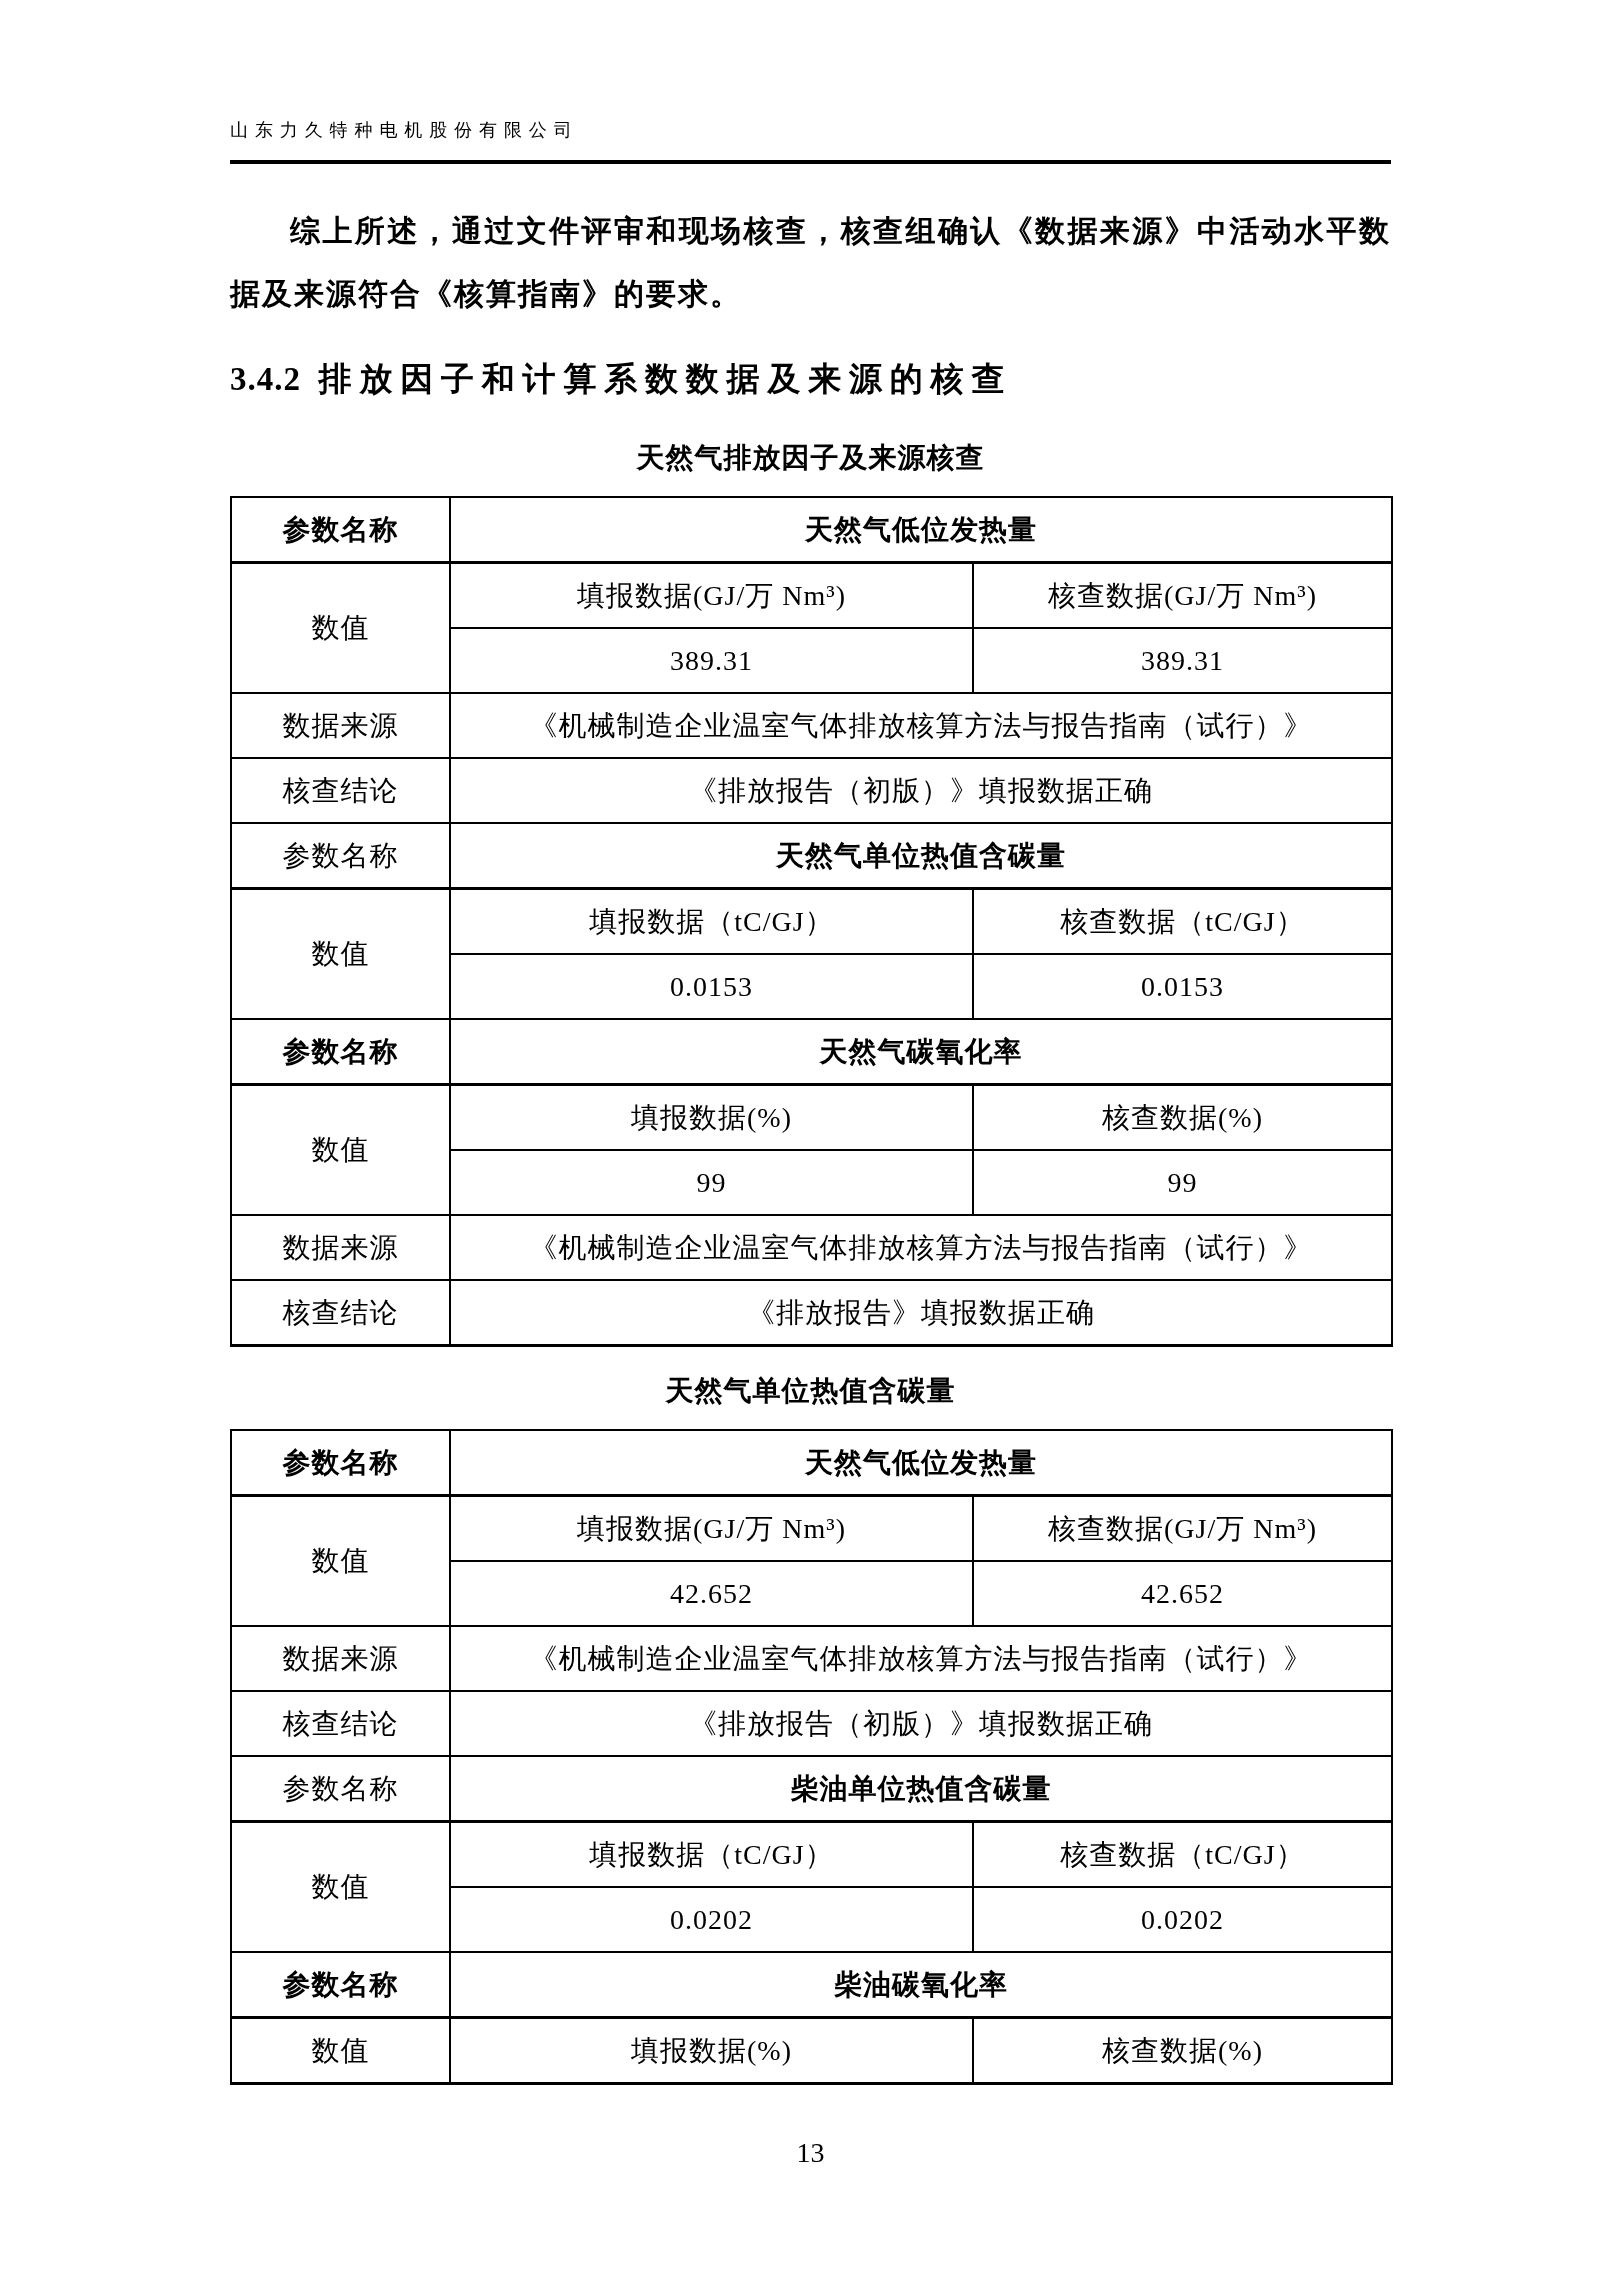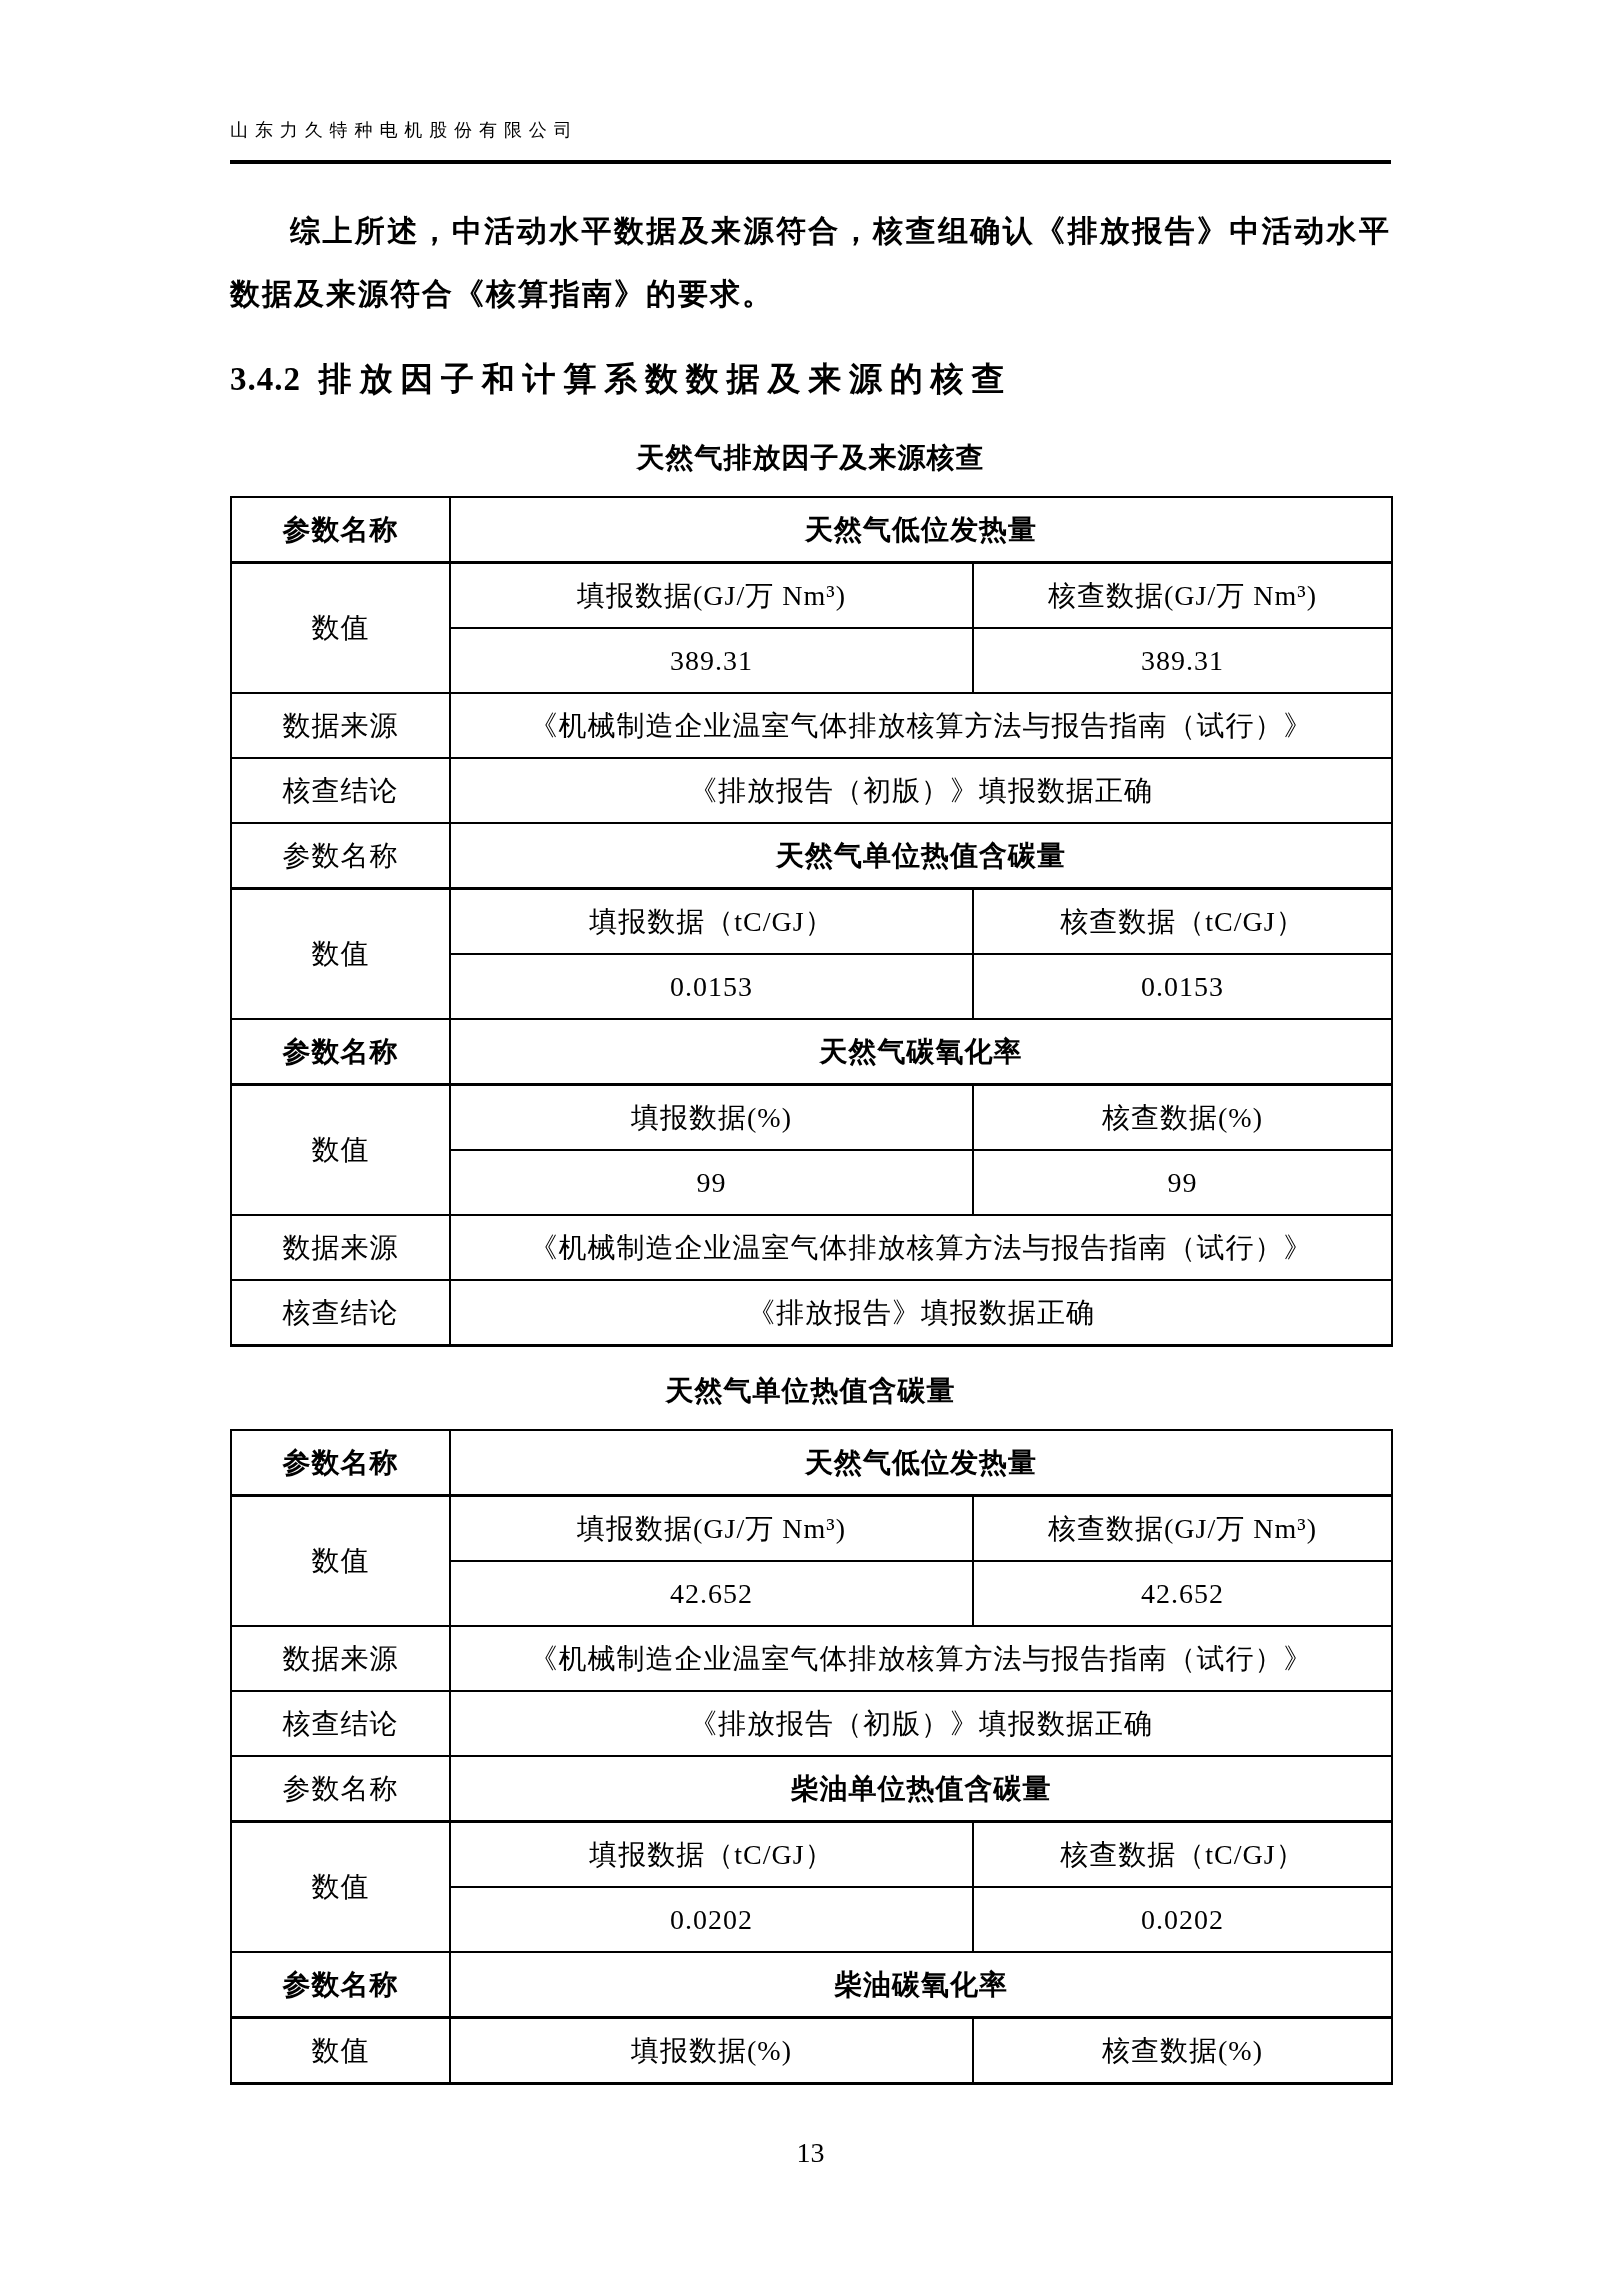--- a/index.html
+++ b/index.html
@@ -89,21 +89,21 @@
 </head>
 <body>
 
 <div class="page">
 
   <div class="hdr">
     <span>山东力久特种电机股份有限公司</span>
   </div>
   <div class="hdr-rule"></div>
 
-  <p class="body-para">综上所述，中活动水平数据及来源符合，核查组确认《排放报告》中活动水平数据及来源符合《核算指南》的要求。</p>
+  <p class="body-para">综上所述，通过文件评审和现场核查，核查组确认《数据来源》中活动水平数据及来源符合《核算指南》的要求。</p>
 
   <h2 class="section-h"><span class="sec-num">3.4.2</span><span class="sec-title">排放因子和计算系数数据及来源的核查</span></h2>
 
   <div class="tbl-caption">天然气排放因子及来源核查</div>
 
   <table class="vtable">
     <colgroup>
         <col class="c1">
         <col class="c2">
         <col class="c3">

